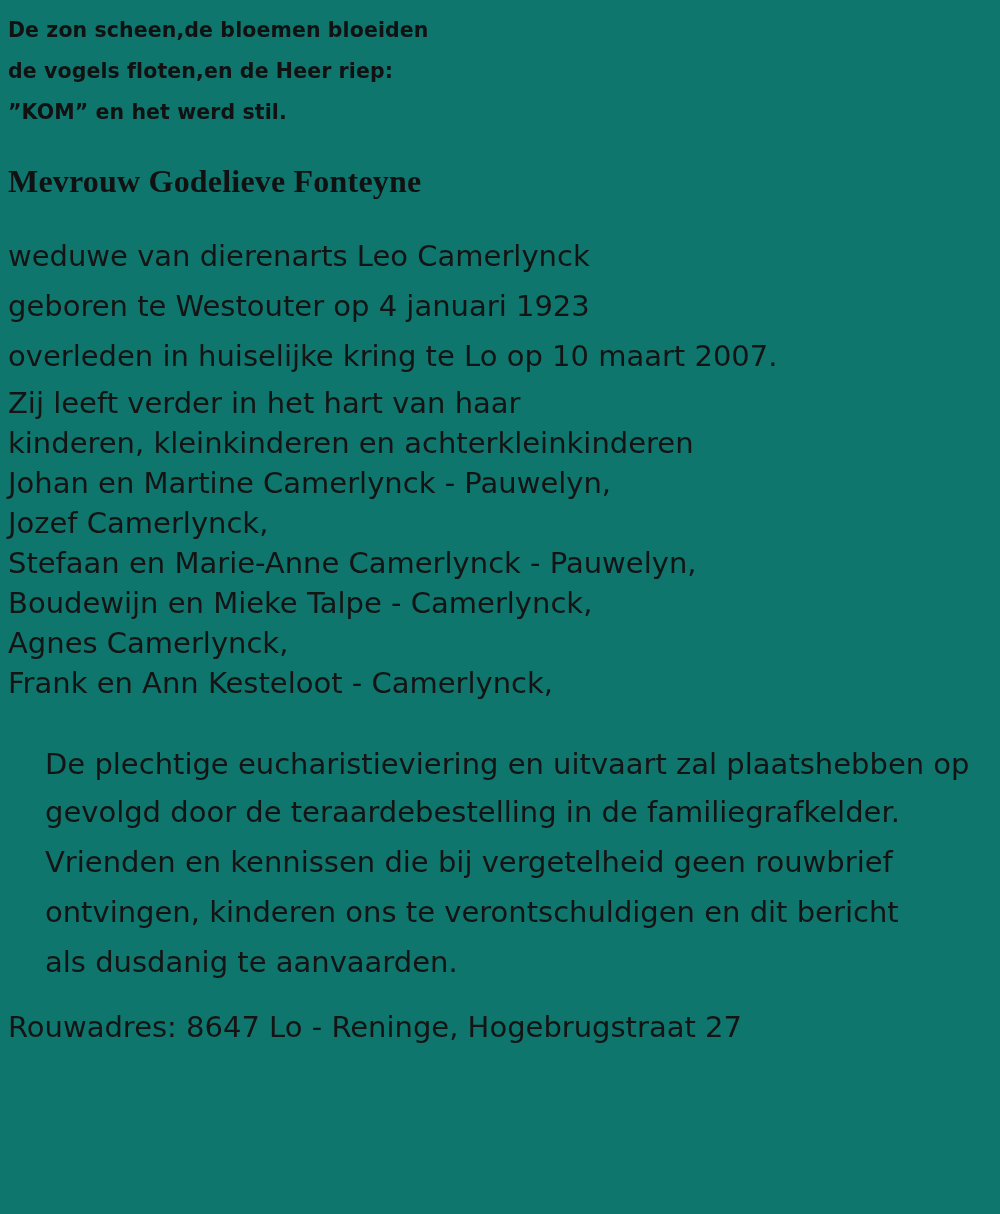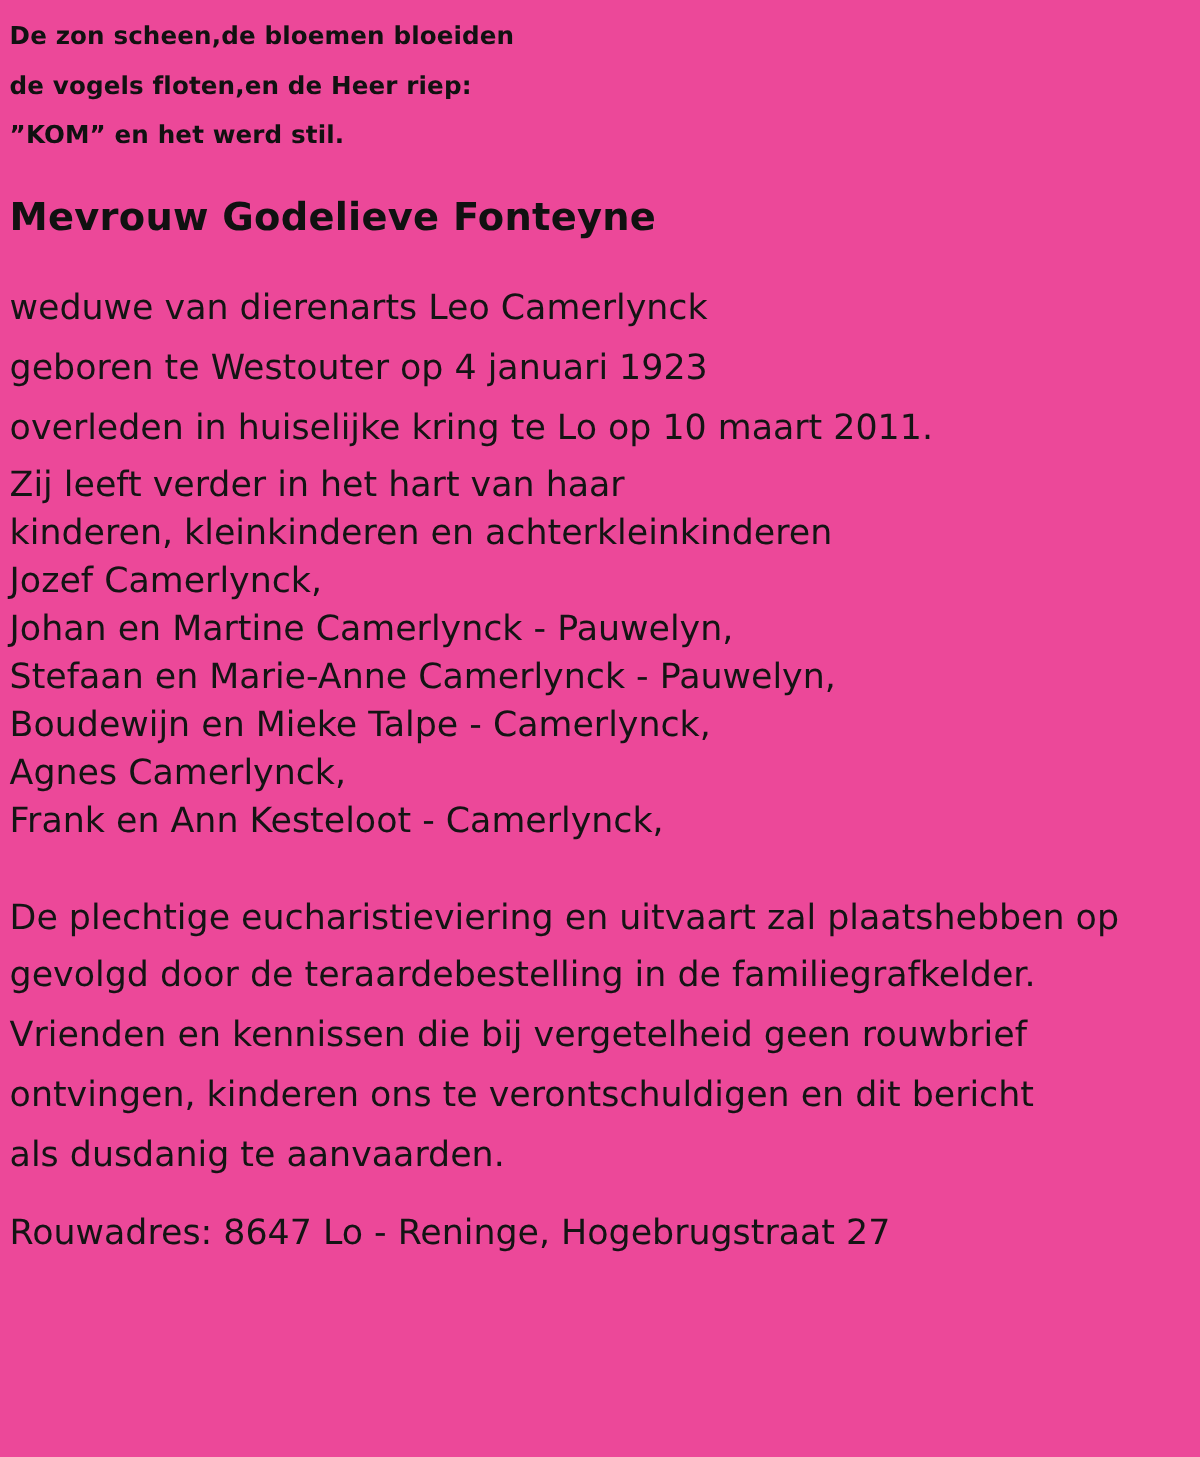--- a/index.html
+++ b/index.html
@@ -11,37 +11,38 @@
     width: 1000px;
     min-height: 1214px;
     font-family: "DejaVu Sans", "Liberation Sans", sans-serif;
     color: #111111;
   }
   .page {
     width: 1000px;
     min-height: 1214px;
     box-sizing: border-box;
     padding: 10px 0 0 8px;
-    background: #ec4899;
+    background: #0f766e;
   }
   .epitaph {
     margin: 0 0 26px 0;
   }
   .epitaph .line {
     font-size: 20.5px;
     font-weight: bold;
     line-height: 41px;
     letter-spacing: 0.1px;
   }
   .name {
     font-size: 32px;
     font-weight: bold;
     line-height: 44px;
     margin: 0 0 28px 0;
     letter-spacing: 0.2px;
+    font-family: Liberation Serif, serif;
   }
   .block {
     margin: 0 0 0 0;
   }
   .block .line {
     font-size: 29px;
     font-weight: normal;
     line-height: 40px;
     color: #141414;
   }
@@ -55,20 +56,21 @@
     line-height: 40px;
   }
   .gap-lg {
     height: 38px;
   }
   .gap-md {
     height: 20px;
   }
   .block.service .line {
     line-height: 50px;
+    margin-left: 37px;
   }
   .block.service .line.tight {
     line-height: 46px;
   }
   .bold {
     font-weight: bold;
   }
   .block.address .line {
     line-height: 40px;
   }
@@ -82,28 +84,28 @@
     <div class="line">De zon scheen,de bloemen bloeiden</div>
     <div class="line">de vogels floten,en de Heer riep:</div>
     <div class="line">”KOM” en het werd stil.</div>
   </div>
 
   <div class="name">Mevrouw Godelieve Fonteyne</div>
 
   <div class="block identity">
     <div class="line">weduwe van dierenarts Leo Camerlynck</div>
     <div class="line">geboren te Westouter op 4 januari 1923</div>
-    <div class="line">overleden in huiselijke kring te Lo op 10 maart 2011.</div>
+    <div class="line">overleden in huiselijke kring te Lo op 10 maart 2007.</div>
   </div>
 
   <div class="block family">
     <div class="line">Zij leeft verder in het hart van haar</div>
     <div class="line">kinderen, kleinkinderen en achterkleinkinderen</div>
+    <div class="line">Johan en Martine Camerlynck - Pauwelyn,</div>
     <div class="line">Jozef Camerlynck,</div>
-    <div class="line">Johan en Martine Camerlynck - Pauwelyn,</div>
     <div class="line">Stefaan en Marie-Anne Camerlynck - Pauwelyn,</div>
     <div class="line">Boudewijn en Mieke Talpe - Camerlynck,</div>
     <div class="line">Agnes Camerlynck,</div>
     <div class="line">Frank en Ann Kesteloot - Camerlynck,</div>
   </div>
 
   <div class="gap-lg"></div>
 
   <div class="block service">
     <div class="line tight">De plechtige eucharistieviering en uitvaart zal plaatshebben op</div>

